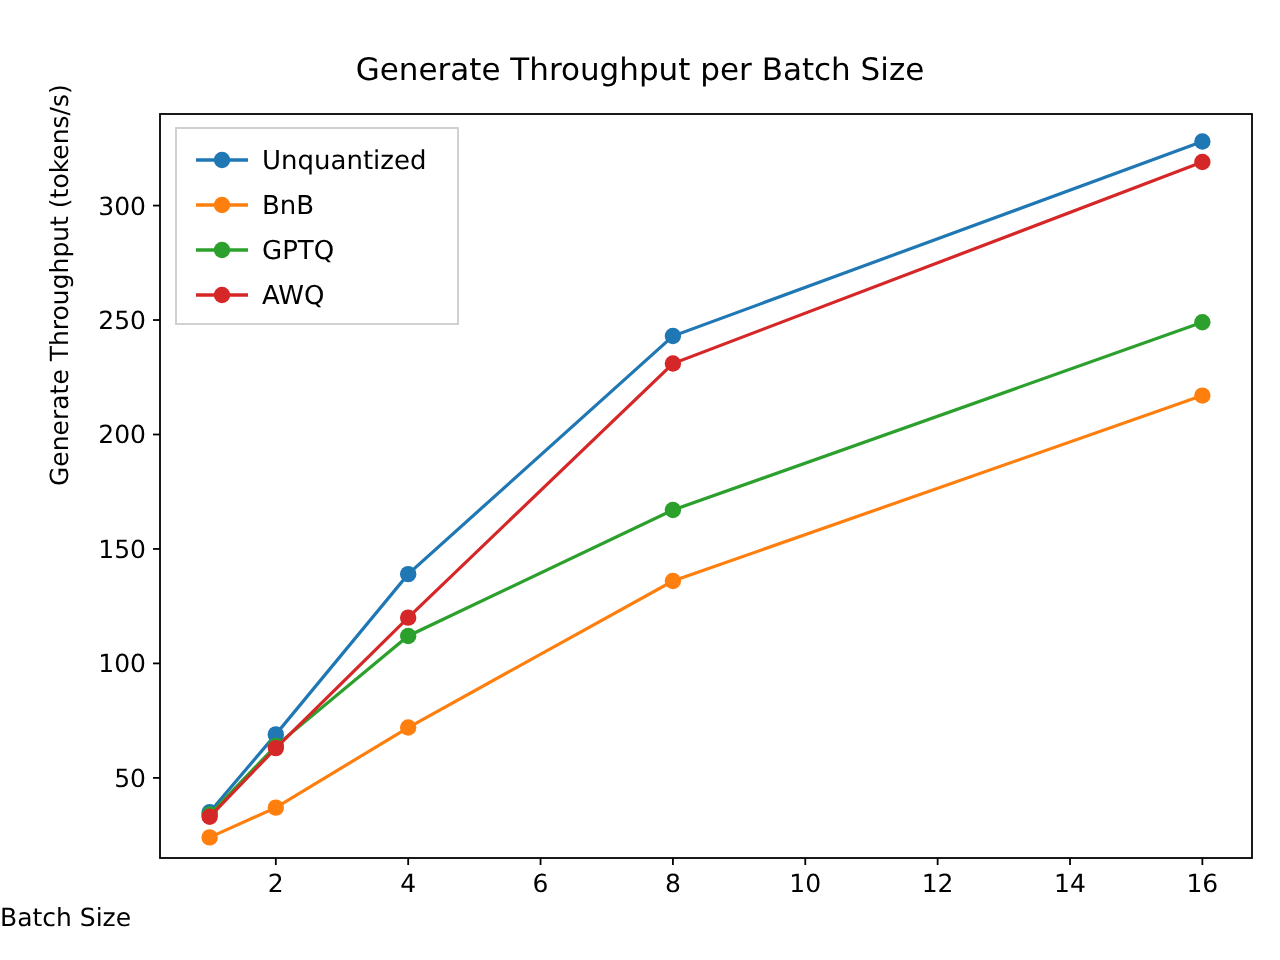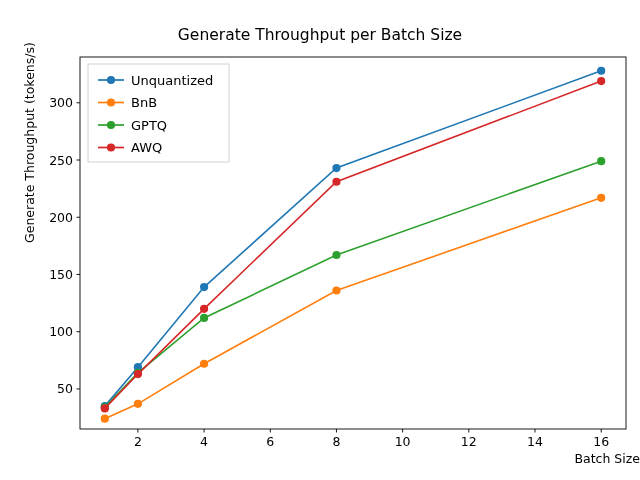--- a/index.html
+++ b/index.html
@@ -37,21 +37,21 @@
   }
   .axis-label {
     position: absolute;
     font-size: 12.5px;
     color: #000;
   }
   #xlabel {
     left: 0;
     top: 451px;
     width: 640px;
-    text-align: right;
+    text-align: left;
   }
   #ylabel-inner {
     position: absolute;
     left: 22px;
     top: 243px;
     font-size: 12.5px;
     transform: rotate(-90deg);
     transform-origin: left top;
     white-space: nowrap;
   }

